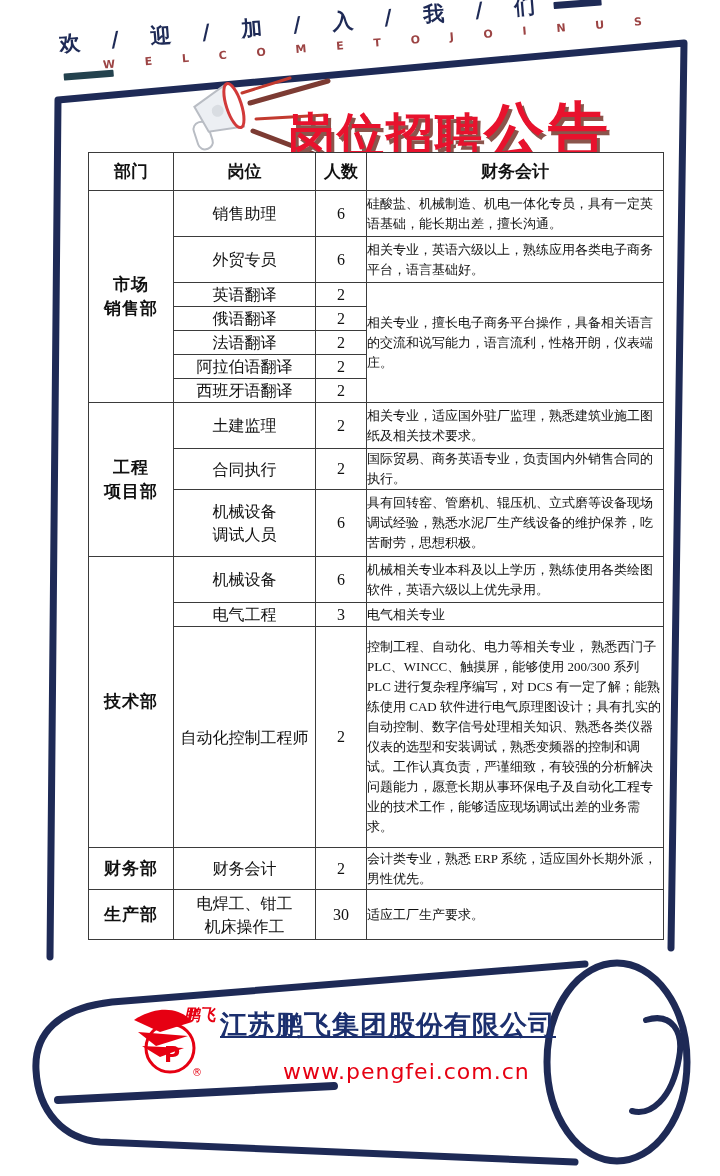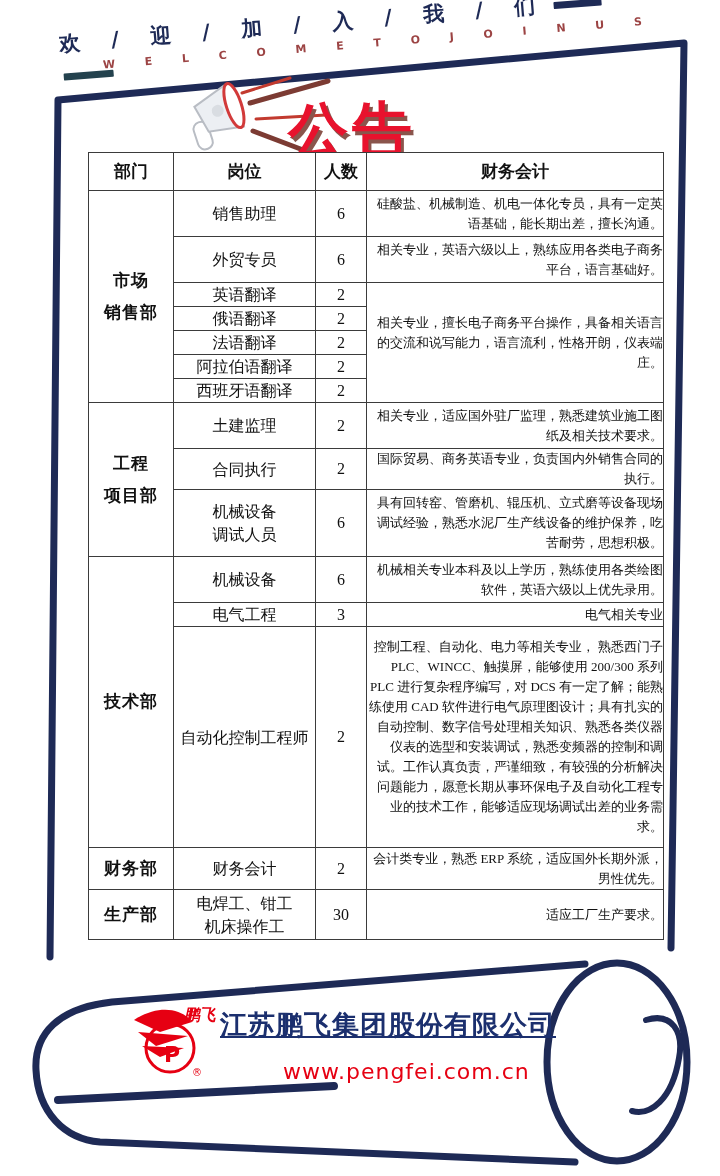--- a/index.html
+++ b/index.html
@@ -52,24 +52,24 @@
     font-family:"Liberation Serif","DejaVu Serif",serif;
     color:#111;
   }
   table.recruit th,table.recruit td{
     border:1px solid var(--grid);padding:0;overflow:hidden;
   }
   table.recruit th{
     font-size:17px;font-weight:bold;text-align:center;height:37px;
     background:#fff;
   }
-  td.dept{font-weight:bold;font-size:17px;text-align:center;white-space:pre-line;line-height:32px;letter-spacing:1px;}
+  td.dept{font-weight:bold;font-size:17px;text-align:center;white-space:pre-line;line-height:24px;letter-spacing:1px;}
   td.pos{font-size:16px;text-align:center;white-space:pre-line;line-height:23px;}
   td.num{font-size:16px;text-align:center;}
-  td.req{font-size:13px;text-align:right;padding:2px 8px;line-height:20px;}
+  td.req{font-size:13px;text-align:left;padding:2px 8px;line-height:20px;}
   
   .company-name{
     left:220px;top:1007px;
     font-weight:900;font-size:27px;color:#1b2f6e;letter-spacing:1px;white-space:nowrap;text-decoration:underline;
   }
   .company-site{
     left:283px;top:1059px;
     font-weight:400;font-size:22px;color:var(--logored);letter-spacing:1px;white-space:nowrap;
   }
   .logo-wrap{left:130px;top:1000px;width:95px;height:85px;}
@@ -106,20 +106,21 @@
     <path d="M75,56 L170,92" stroke="#7c3b33" stroke-width="5" stroke-linecap="round"></path>
 
     <g transform="rotate(-18 45 52)">
       <rect x="16" y="40" width="15" height="28" rx="7" fill="#ffffff" stroke="#b9bdc4" stroke-width="2"></rect>
       <path d="M24,24 L58,13 L65,58 L30,52 Z" fill="#eceff3" stroke="#b9bdc4" stroke-width="2"></path>
       <ellipse cx="62" cy="35" rx="7.5" ry="23" fill="#ffffff" stroke="#d23a3a" stroke-width="3"></ellipse>
       <circle cx="45" cy="35" r="6" fill="#d9dde2"></circle>
     </g>
   </svg>
   <div class="title-text">
+    <span class="title-main">岗位招聘</span>
     <span class="title-suffix">公告</span>
   </div>
 </div>
 
 <table class="recruit">
   <colgroup>
     <col style="width:85px">
       <col style="width:142px">
       <col style="width:51px">
       <col style="width:297px">

